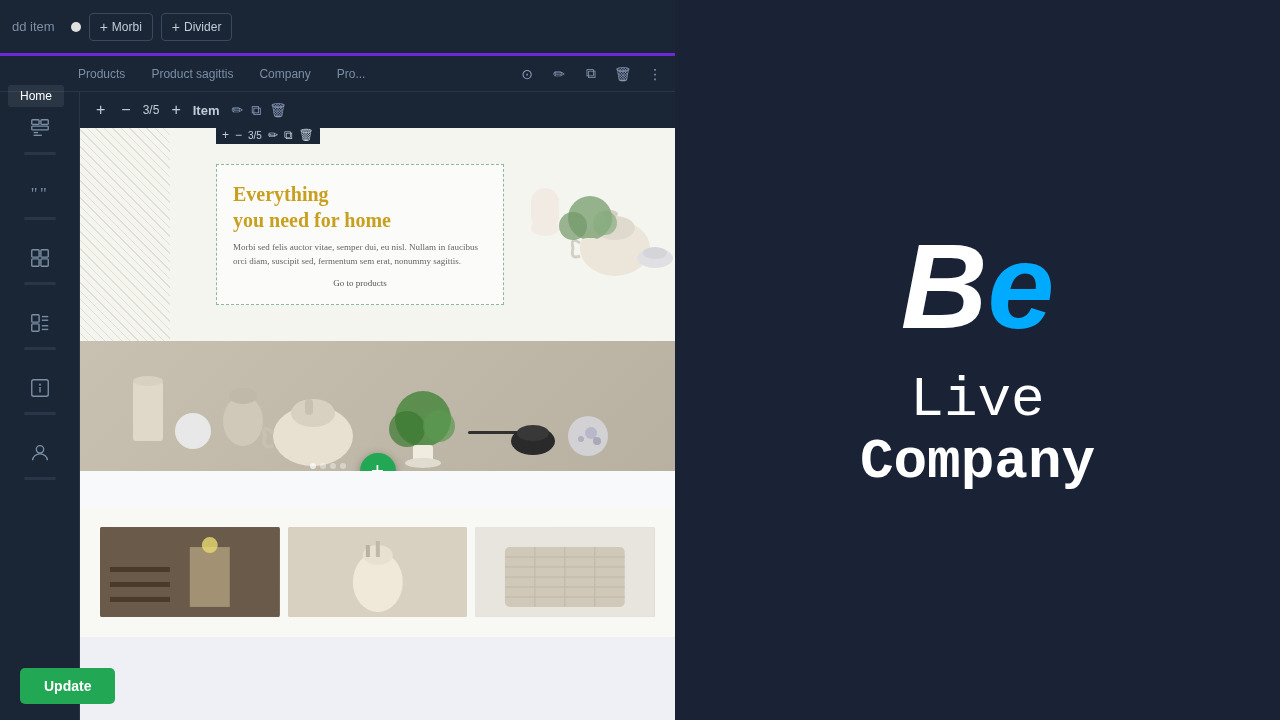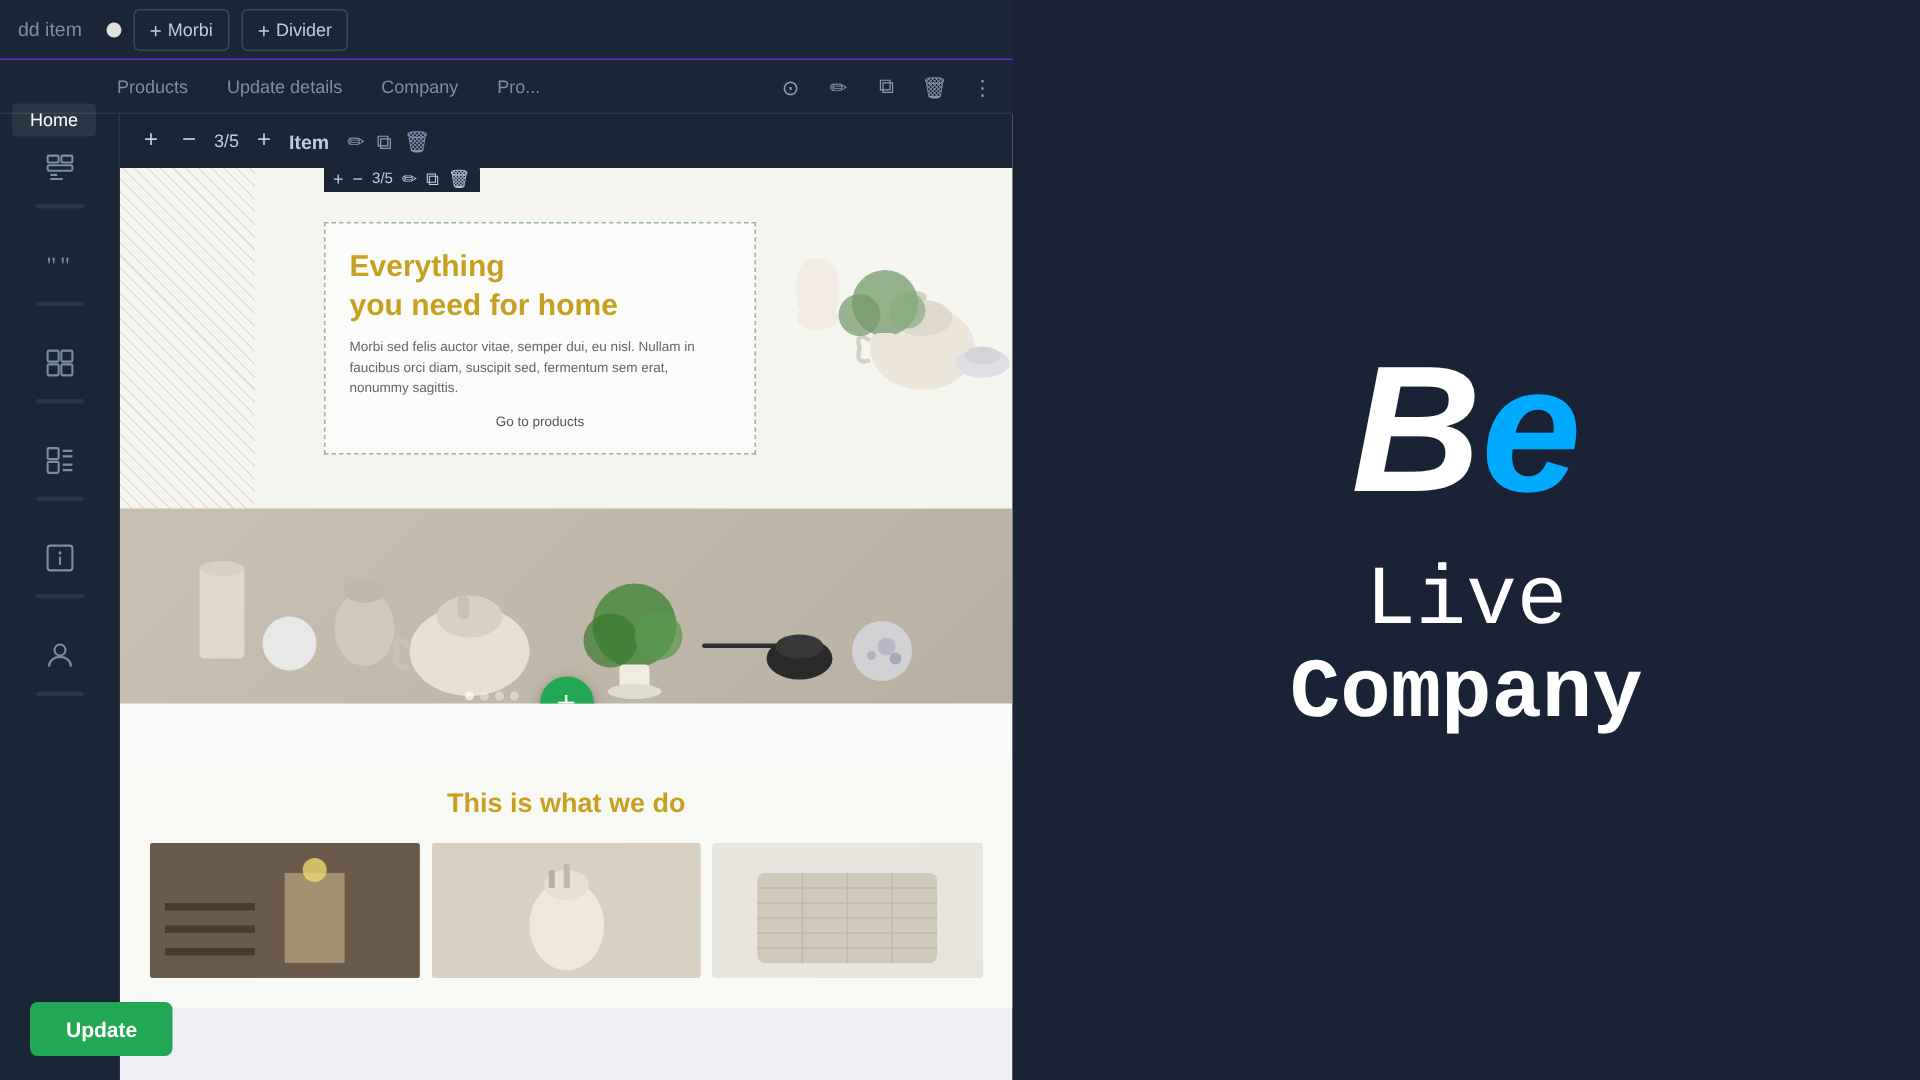--- a/index.html
+++ b/index.html
@@ -17,27 +17,27 @@
       width: 675px;
       height: 720px;
       background: #1e2a3a;
       display: flex;
       flex-direction: column;
       position: relative;
     }
 
     
     .top-toolbar {
-      height: 40px;
+      height: 56px;
       background: #1a2535;
       display: flex;
       align-items: center;
       padding: 0 12px;
       gap: 8px;
-      border-bottom: 1px solid #6d28d9;
+      border-bottom: 3px solid #6d28d9;
     }
 
     .add-item-label {
       color: #7a8fa6;
       font-size: 13px;
       margin-right: 8px;
     }
 
     .dot-indicator {
       width: 10px;
@@ -249,20 +249,21 @@
       flex: 1;
       max-width: 320px;
       padding: 16px;
       position: relative;
     }
 
     .hero-content-box {
       border: 1.5px dashed #90b8a0;
       padding: 16px;
       background: rgba(255,255,255,0.6);
+      font-family: Liberation Serif, serif;
     }
 
     .hero-inner-toolbar {
       position: absolute;
       top: -22px;
       left: 16px;
       display: flex;
       align-items: center;
       gap: 6px;
       background: #1a2535;
@@ -464,21 +465,21 @@
     </button>
     <button class="toolbar-btn">
       <span class="plus-icon">+</span>
       <span>Divider</span>
     </button>
   </div>
 
   <div class="nav-tabs">
     <div class="nav-tab active">Home</div>
     <div class="nav-tab">Products</div>
-    <div class="nav-tab">Update details</div>
+    <div class="nav-tab">Product sagittis</div>
     <div class="nav-tab">Company</div>
     <div class="nav-tab">Pro...</div>
     <div class="nav-actions">
       <div class="nav-action-icon">⊙</div>
       <div class="nav-action-icon">✏</div>
       <div class="nav-action-icon">⧉</div>
       <div class="nav-action-icon">🗑</div>
       <div class="nav-action-icon">⋮</div>
     </div>
   </div>
@@ -656,23 +657,20 @@
             </svg>
           </div>
 
           <div class="add-section-btn">+</div>
 
         </div>
 
         <div style="height: 36px;"></div>
 
         <div class="what-we-do-section">
-          <div class="what-we-do-title">
-            <span>This is what we do</span>
-          </div>
           <div class="gallery-grid">
             <div class="gallery-item gallery-item-1">
               <svg width="100%" height="100%" viewBox="0 0 180 90">
 
                 <rect x="0" y="0" width="180" height="90" fill="#6a5a4a"></rect>
                 <rect x="10" y="40" width="60" height="5" fill="#4a3a2a"></rect>
                 <rect x="10" y="55" width="60" height="5" fill="#4a3a2a"></rect>
                 <rect x="10" y="70" width="60" height="5" fill="#4a3a2a"></rect>
                 <rect x="90" y="20" width="40" height="60" fill="#c8b890" opacity="0.6"></rect>
                 <circle cx="110" cy="18" r="8" fill="#e8d870" opacity="0.8"></circle>

